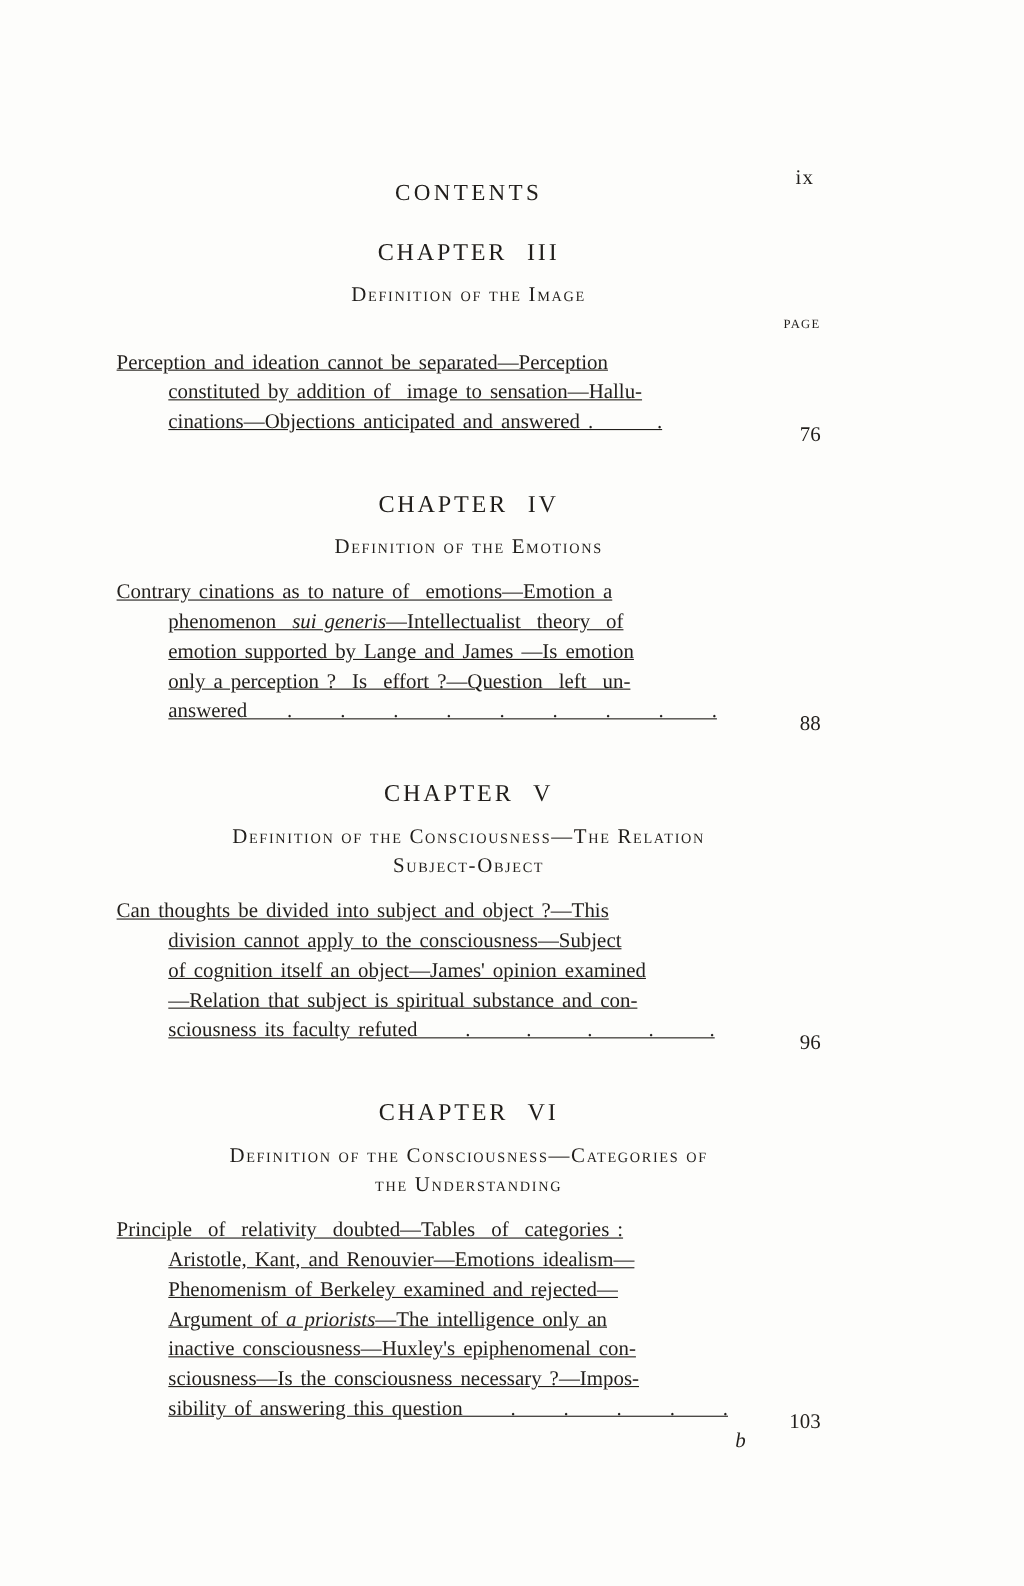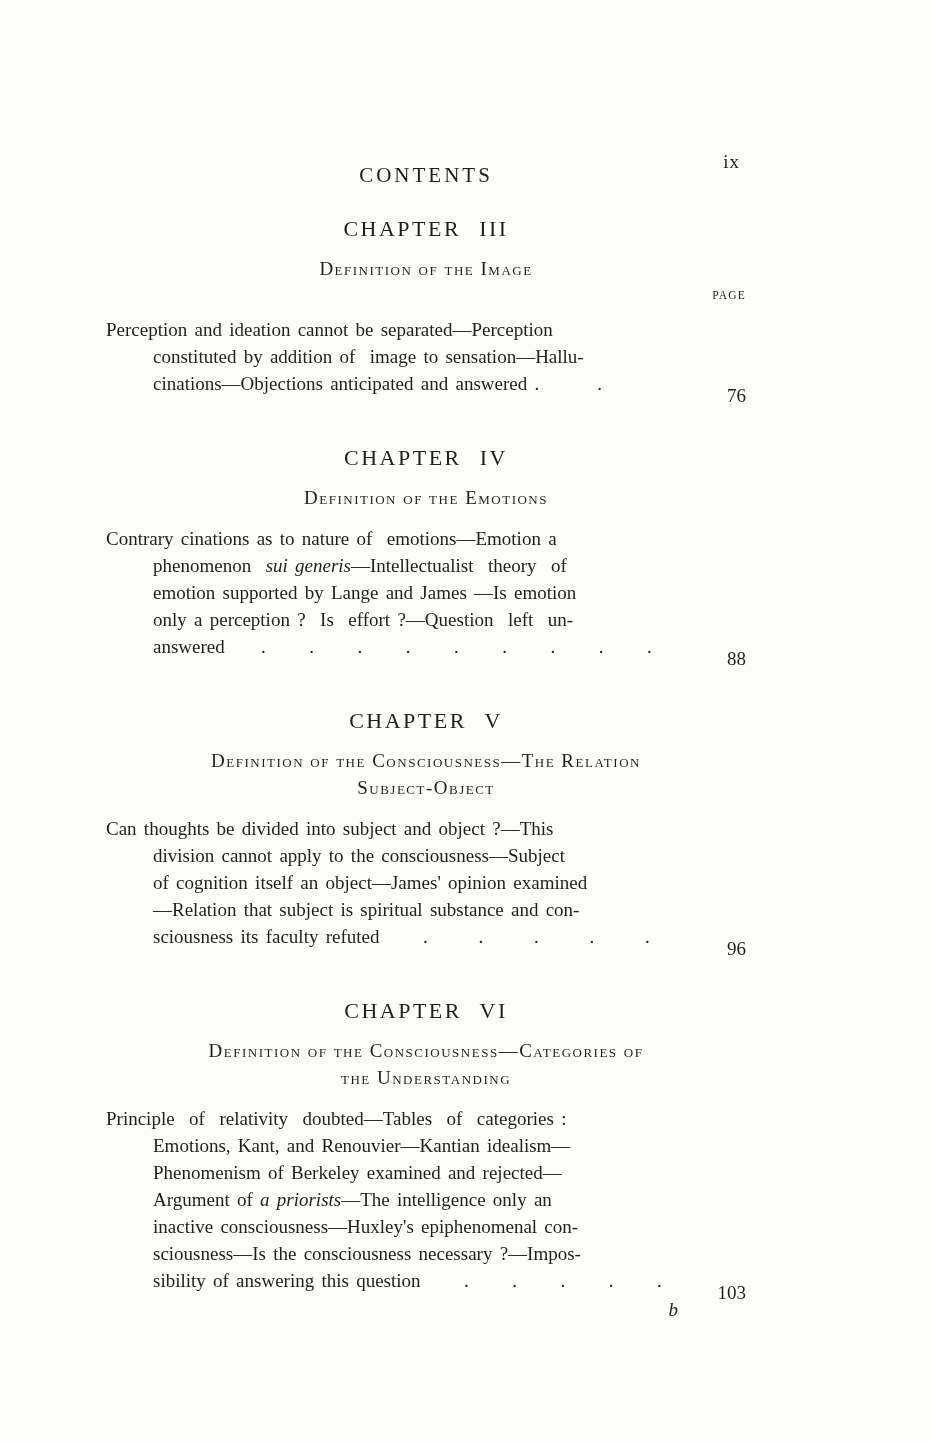--- a/index.html
+++ b/index.html
@@ -62,20 +62,21 @@
     font-size: 11.5px;
     letter-spacing: 1.2px;
     margin-top: 6px;
     line-height: 14px;
   }
   .entry {
     margin-top: 14px;
     font-size: 19px;
     line-height: 27px;
     word-spacing: 2.5px;
+    text-decoration: underline;
   }
   .line {
     position: relative;
     white-space: pre-wrap;
   }
   .line.cont { padding-left: 47px; }
   .pagenum {
     position: absolute;
     right: 0;
     top: 12px;
@@ -140,21 +141,21 @@
         </div>
       </section>
       <section class="chapter">
         <h2 class="chapter-title">CHAPTER VI</h2>
         <h3 class="chapter-subtitle">
           <span class="sub-line">Definition of the Consciousness—Categories of</span>
           <span class="sub-line">the Understanding</span>
         </h3>
         <div class="entry">
           <div class="line"><span>Principle  of  relativity  doubted—Tables  of  categories :</span></div>
-          <div class="line cont"><span>Emotions, Kant, and Renouvier—Kantian idealism—</span></div>
+          <div class="line cont"><span>Aristotle, Kant, and Renouvier—Emotions idealism—</span></div>
           <div class="line cont"><span>Phenomenism of Berkeley examined and rejected—</span></div>
           <div class="line cont"><span>Argument of </span><i>a priorists</i><span>—The intelligence only an</span></div>
           <div class="line cont"><span>inactive consciousness—Huxley's epiphenomenal con-</span></div>
           <div class="line cont"><span>sciousness—Is the consciousness necessary ?—Impos-</span></div>
           <div class="line cont"><span>sibility of answering this question      .      .      .      .      .</span><span class="pagenum">103</span></div>
         </div>
       </section>
     </div>
 
   <div class="signature">b</div>

